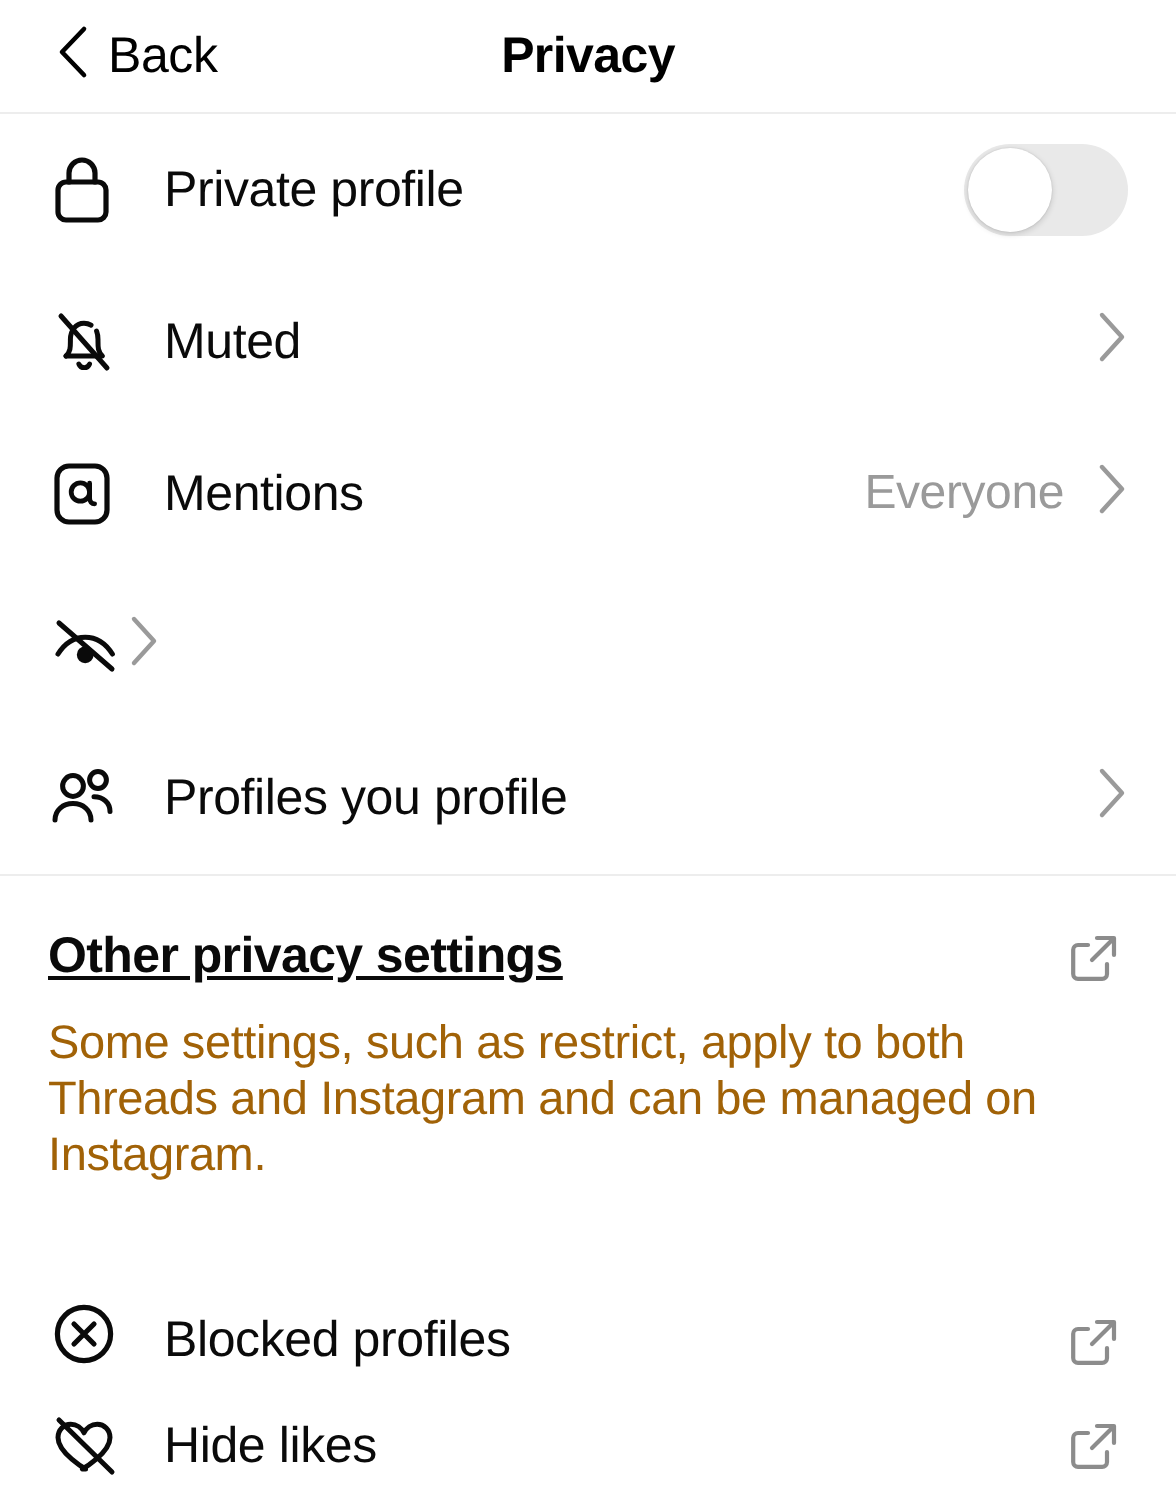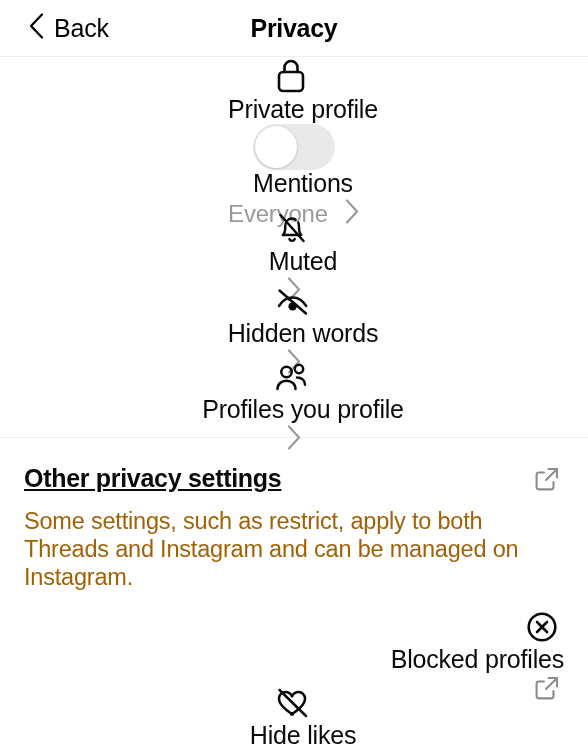--- a/index.html
+++ b/index.html
@@ -34,21 +34,20 @@
     letter-spacing:-0.3px;
     pointer-events:none;
   }
 
   
   .row {
     height:76px;
     display:flex; align-items:center;
     padding:0 24px 0 24px;
     cursor:pointer;
-    flex-direction:column;
   }
   .row-icon {
     width:40px; min-width:40px;
     display:flex; align-items:center; justify-content:flex-start;
   }
   .row-label {
     flex:1;
     font-size:25px; color:#0a0a0a;
     letter-spacing:-0.2px;
     padding-left:18px;
@@ -125,65 +124,64 @@
       </svg>
     </div>
     <div class="row-label">Private profile</div>
     <div class="toggle">
       <div class="knob"></div>
     </div>
   </div>
 
   <div class="row">
     <div class="row-icon">
-      <svg width="34" height="36" viewBox="0 0 34 36" fill="none">
-        <rect x="4.5" y="4" width="25" height="28" rx="6" stroke="#0a0a0a" stroke-width="2.6"></rect>
-        <circle cx="16.2" cy="17" r="4.6" stroke="#0a0a0a" stroke-width="2.4"></circle>
-        <path d="M20.8 12.6 V20 c0 1.9 1.1 2.9 2.5 2.9" stroke="#0a0a0a" stroke-width="2.4" stroke-linecap="round"></path>
-      </svg>
-    </div>
-    <div class="row-label">Mentions</div>
-    <div class="row-acc">
-      <span class="row-value">Everyone</span>
-      <span>
-        <svg width="16" height="27" viewBox="0 0 16 27" fill="none">
-          <path d="M3 2.5 L13 13.5 L3 24.5" stroke="#9a9a9a" stroke-width="2.2" stroke-linecap="round" stroke-linejoin="round"></path>
-        </svg>
-      </span>
-    </div>
-  </div>
-
-  <div class="row">
-    <div class="row-icon">
       <svg width="36" height="38" viewBox="0 0 36 38" fill="none">
         <path d="M9 26 c2.4-2.3 2.2-4.6 2.2-8.2 0-4.6 2.6-8.2 6.8-8.2 1.3 0 2.5 .35 3.5 1" stroke="#0a0a0a" stroke-width="2.5" stroke-linecap="round"></path>
         <path d="M24.3 13.6 c.5 1.3 .7 2.8 .7 4.2 0 3.6-.2 5.9 2.2 8.2 H9" stroke="#0a0a0a" stroke-width="2.5" stroke-linecap="round" stroke-linejoin="round"></path>
         <path d="M15.4 30 a2.9 2.9 0 0 0 5.4 0" stroke="#0a0a0a" stroke-width="2.4" stroke-linecap="round"></path>
         <path d="M6.5 6 L29.5 32" stroke="#0a0a0a" stroke-width="2.5" stroke-linecap="round"></path>
       </svg>
     </div>
     <div class="row-label">Muted</div>
     <div class="row-acc">
       <span>
         <svg width="16" height="27" viewBox="0 0 16 27" fill="none">
           <path d="M3 2.5 L13 13.5 L3 24.5" stroke="#9a9a9a" stroke-width="2.2" stroke-linecap="round" stroke-linejoin="round"></path>
         </svg>
       </span>
     </div>
   </div>
 
   <div class="row">
     <div class="row-icon">
+      <svg width="34" height="36" viewBox="0 0 34 36" fill="none">
+        <rect x="4.5" y="4" width="25" height="28" rx="6" stroke="#0a0a0a" stroke-width="2.6"></rect>
+        <circle cx="16.2" cy="17" r="4.6" stroke="#0a0a0a" stroke-width="2.4"></circle>
+        <path d="M20.8 12.6 V20 c0 1.9 1.1 2.9 2.5 2.9" stroke="#0a0a0a" stroke-width="2.4" stroke-linecap="round"></path>
+      </svg>
+    </div>
+    <div class="row-label">Mentions</div>
+    <div class="row-acc">
+      <span class="row-value">Everyone</span>
+      <span>
+        <svg width="16" height="27" viewBox="0 0 16 27" fill="none">
+          <path d="M3 2.5 L13 13.5 L3 24.5" stroke="#9a9a9a" stroke-width="2.2" stroke-linecap="round" stroke-linejoin="round"></path>
+        </svg>
+      </span>
+    </div>
+  </div>
+
+  <div class="row">
+    <div class="row-icon">
       <svg width="38" height="34" viewBox="0 0 38 34" fill="none">
         <path d="M5 21 c3.4-5.4 8.3-8.4 13.6-8.4 5.3 0 10.2 3 13.6 8.4" stroke="#0a0a0a" stroke-width="2.5" stroke-linecap="round"></path>
         <circle cx="18.6" cy="21.4" r="4.2" fill="#0a0a0a"></circle>
         <path d="M5.5 5.5 L32 28.5" stroke="#0a0a0a" stroke-width="2.5" stroke-linecap="round"></path>
       </svg>
     </div>
-    <div class="row-label">Hidden words</div>
     <div class="row-acc">
       <span>
         <svg width="16" height="27" viewBox="0 0 16 27" fill="none">
           <path d="M3 2.5 L13 13.5 L3 24.5" stroke="#9a9a9a" stroke-width="2.2" stroke-linecap="round" stroke-linejoin="round"></path>
         </svg>
       </span>
     </div>
   </div>
 
   <div class="row">

